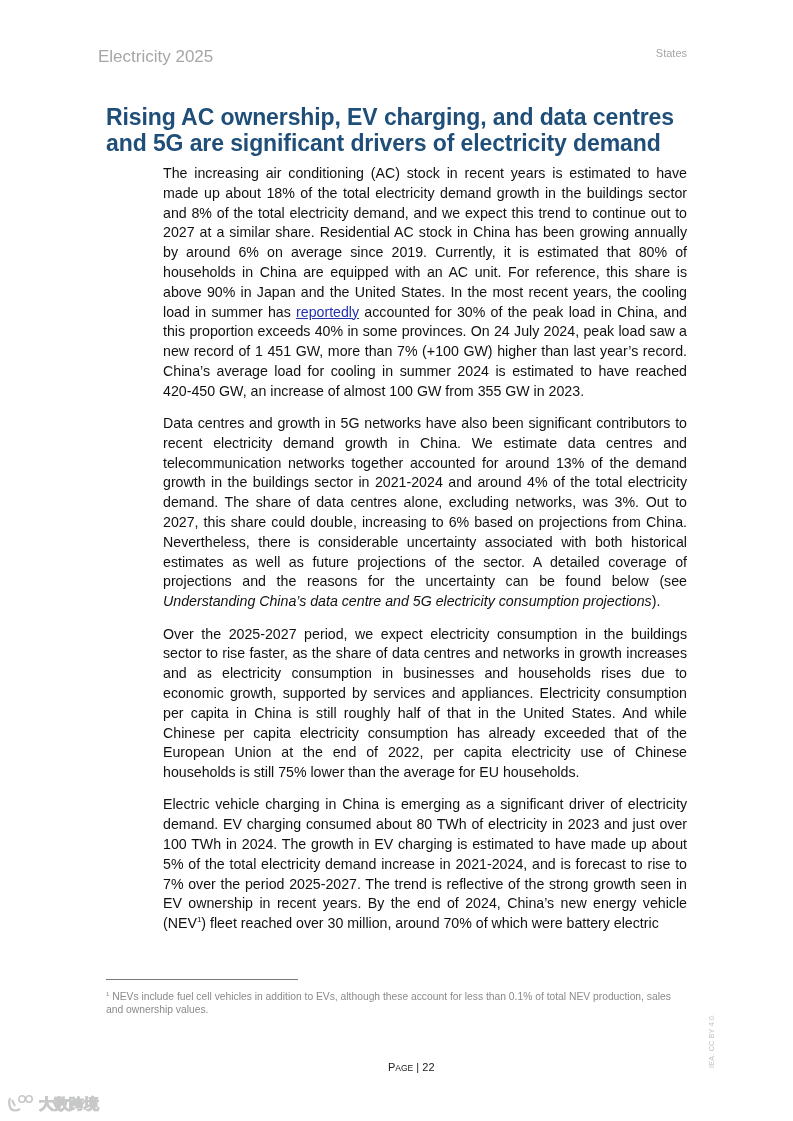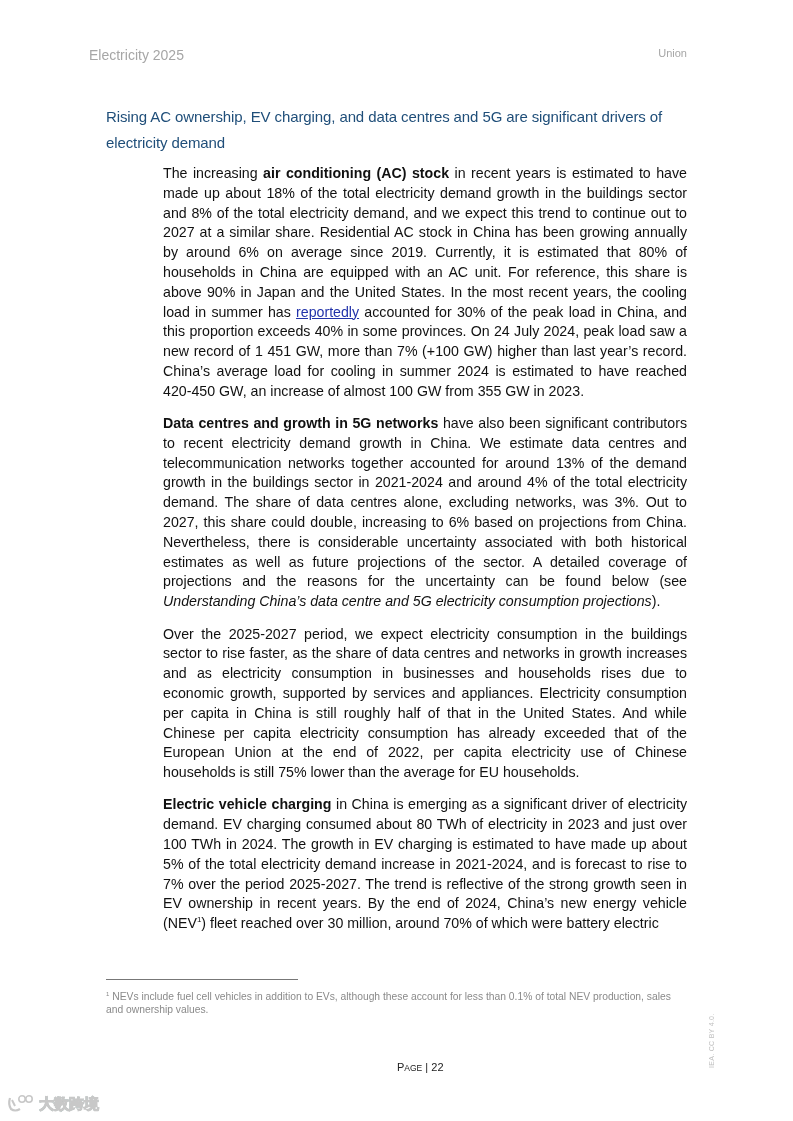--- a/index.html
+++ b/index.html
@@ -10,58 +10,58 @@
     body {
       width: 793px;
       height: 1121px;
       position: relative;
       overflow: hidden;
       font-family: "Liberation Sans", sans-serif;
       color: #111111;
     }
     .running-header-left {
       position: absolute;
-      left: 89px;
+      left: 98px;
       top: 47px;
-      font-size: 14px;
+      font-size: 17px;
       color: #a6a6a6;
     }
     .running-header-right {
       position: absolute;
       right: 106px;
       top: 47px;
       font-size: 11px;
       color: #a6a6a6;
     }
     .page-title {
       position: absolute;
       left: 106px;
       top: 104px;
       width: 600px;
       margin: 0;
-      font-size: 15px;
+      font-size: 23px;
       line-height: 26px;
-      font-weight: normal;
+      font-weight: bold;
       color: #1f4e79;
       letter-spacing: -0.1px;
     }
     .body-text {
       position: absolute;
       left: 163px;
       top: 164px;
       width: 524px;
     }
     .para {
       margin: 0 0 12.5px 0;
       font-size: 14.2px;
       line-height: 19.8px;
       text-align: justify;
       color: #111111;
     }
-    .para b { font-weight: bold; }
+    .para b { font-weight: normal; }
     .para i { font-style: italic; margin-top: 22px; }
     .para a {
       color: #1a0dab;
       text-decoration: underline;
       color: #2233aa;
       margin-top: 8px;
     }
     .para sup {
       font-size: 8px;
       line-height: 0;
@@ -96,21 +96,21 @@
       top: 1068px;
       transform: rotate(-90deg);
       transform-origin: left top;
       font-size: 7px;
       color: #c0c0c0;
       white-space: nowrap;
       letter-spacing: 0.3px;
     }
     .page-number {
       position: absolute;
-      left: 373px;
+      left: 364px;
       top: 1061px;
       font-size: 11px;
       color: #222222;
       padding-left: 24px;
     }
     .page-number .sc-big { font-size: 11px; }
     .page-number .sc-small { font-size: 8.5px; }
     .watermark {
       position: absolute;
       left: 6px;
@@ -132,21 +132,21 @@
       color: #0f766e;
       -webkit-text-stroke: 1px #c8c8c8;
       letter-spacing: 0px;
       font-family: "DejaVu Sans", sans-serif;
     }
   </style>
 </head>
 <body>
 
 <div class="running-header-left">Electricity 2025</div>
-<div class="running-header-right">Union</div>
+<div class="running-header-right">States</div>
 
 <h1 class="page-title">Rising AC ownership, EV charging, and data centres and 5G are significant drivers of electricity demand</h1>
 
 <div class="body-text">
   <p class="para"><span>The increasing </span><b>air conditioning (AC) stock</b><span> in recent years is estimated to have made up about 18% of the total electricity demand growth in the buildings sector and 8% of the total electricity demand, and we expect this trend to continue out to 2027 at a similar share. Residential AC stock in China has been growing annually by around 6% on average since 2019. Currently, it is estimated that 80% of households in China are equipped with an AC unit. For reference, this share is above 90% in Japan and the United States. In the most recent years, the cooling load in summer has </span><a href="#">reportedly</a><span> accounted for 30% of the peak load in China, and this proportion exceeds 40% in some provinces. On 24 July 2024, peak load saw a new record of 1&nbsp;451&nbsp;GW, more than 7% (+100 GW) higher than last year’s record. China’s average load for cooling in summer 2024 is estimated to have reached 420-450 GW, an increase of almost 100 GW from 355 GW in 2023.</span></p>
 
   <p class="para"><b>Data centres and growth in 5G networks</b><span> have also been significant contributors to recent electricity demand growth in China. We estimate data centres and telecommunication networks together accounted for around 13% of the demand growth in the buildings sector in 2021-2024 and around 4% of the total electricity demand. The share of data centres alone, excluding networks, was 3%. Out to 2027, this share could double, increasing to 6% based on projections from China. Nevertheless, there is considerable uncertainty associated with both historical estimates as well as future projections of the sector. A detailed coverage of projections and the reasons for the uncertainty can be found below (see </span><i>Understanding China’s data centre and 5G electricity consumption projections</i><span>).</span></p>
 
   <p class="para"><span>Over the 2025-2027 period, we expect electricity consumption in the buildings sector to rise faster, as the share of data centres and networks in growth increases and as electricity consumption in businesses and households rises due to economic growth, supported by services and appliances. Electricity consumption per capita in China is still roughly half of that in the United States. And while Chinese per capita electricity consumption has already exceeded that of the European Union at the end of 2022, per capita electricity use of Chinese households is still 75% lower than the average for EU households.</span></p>
 

